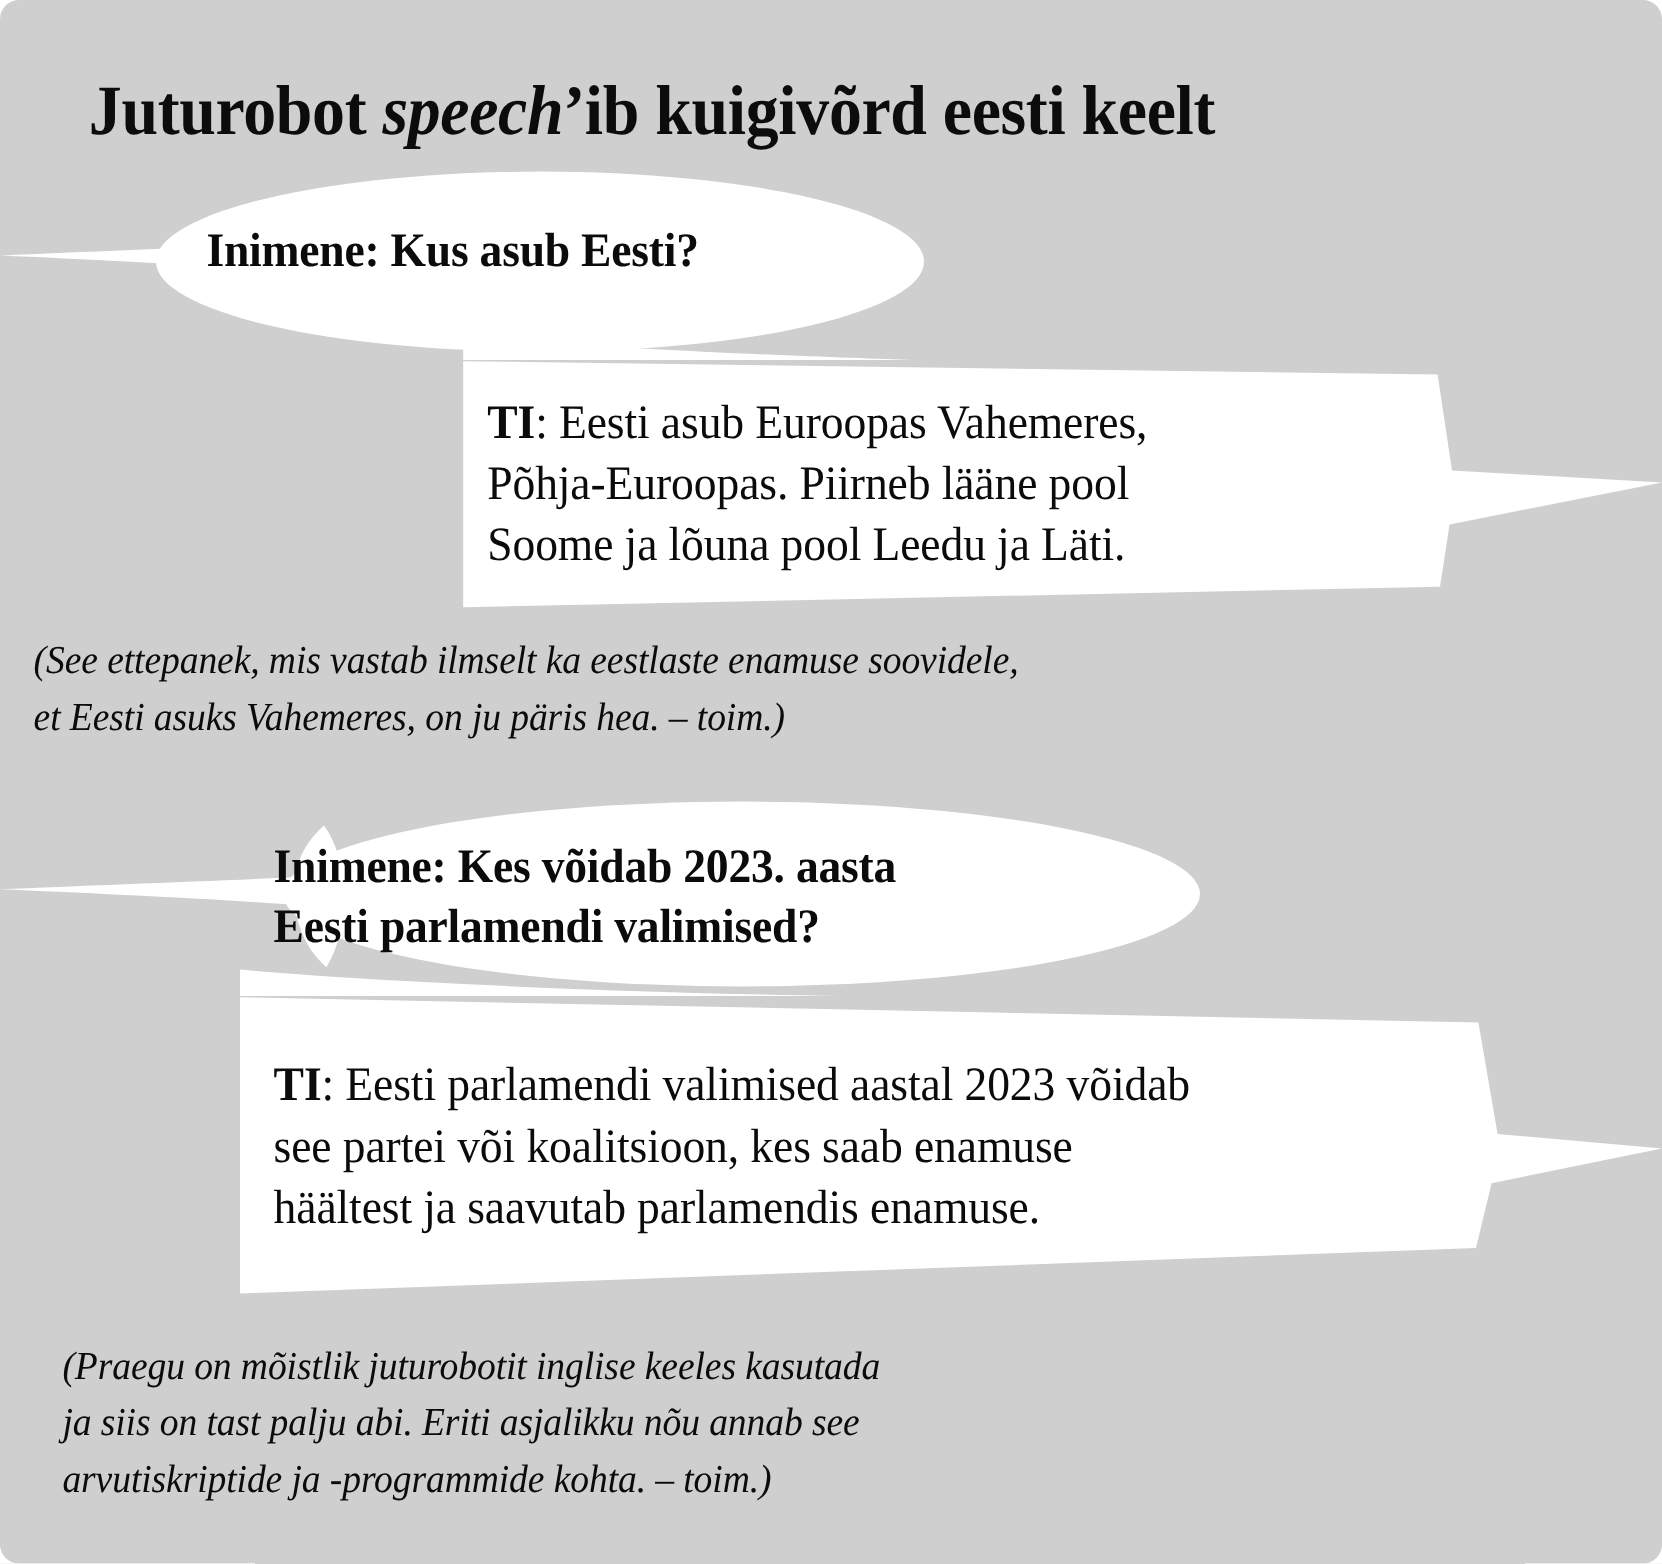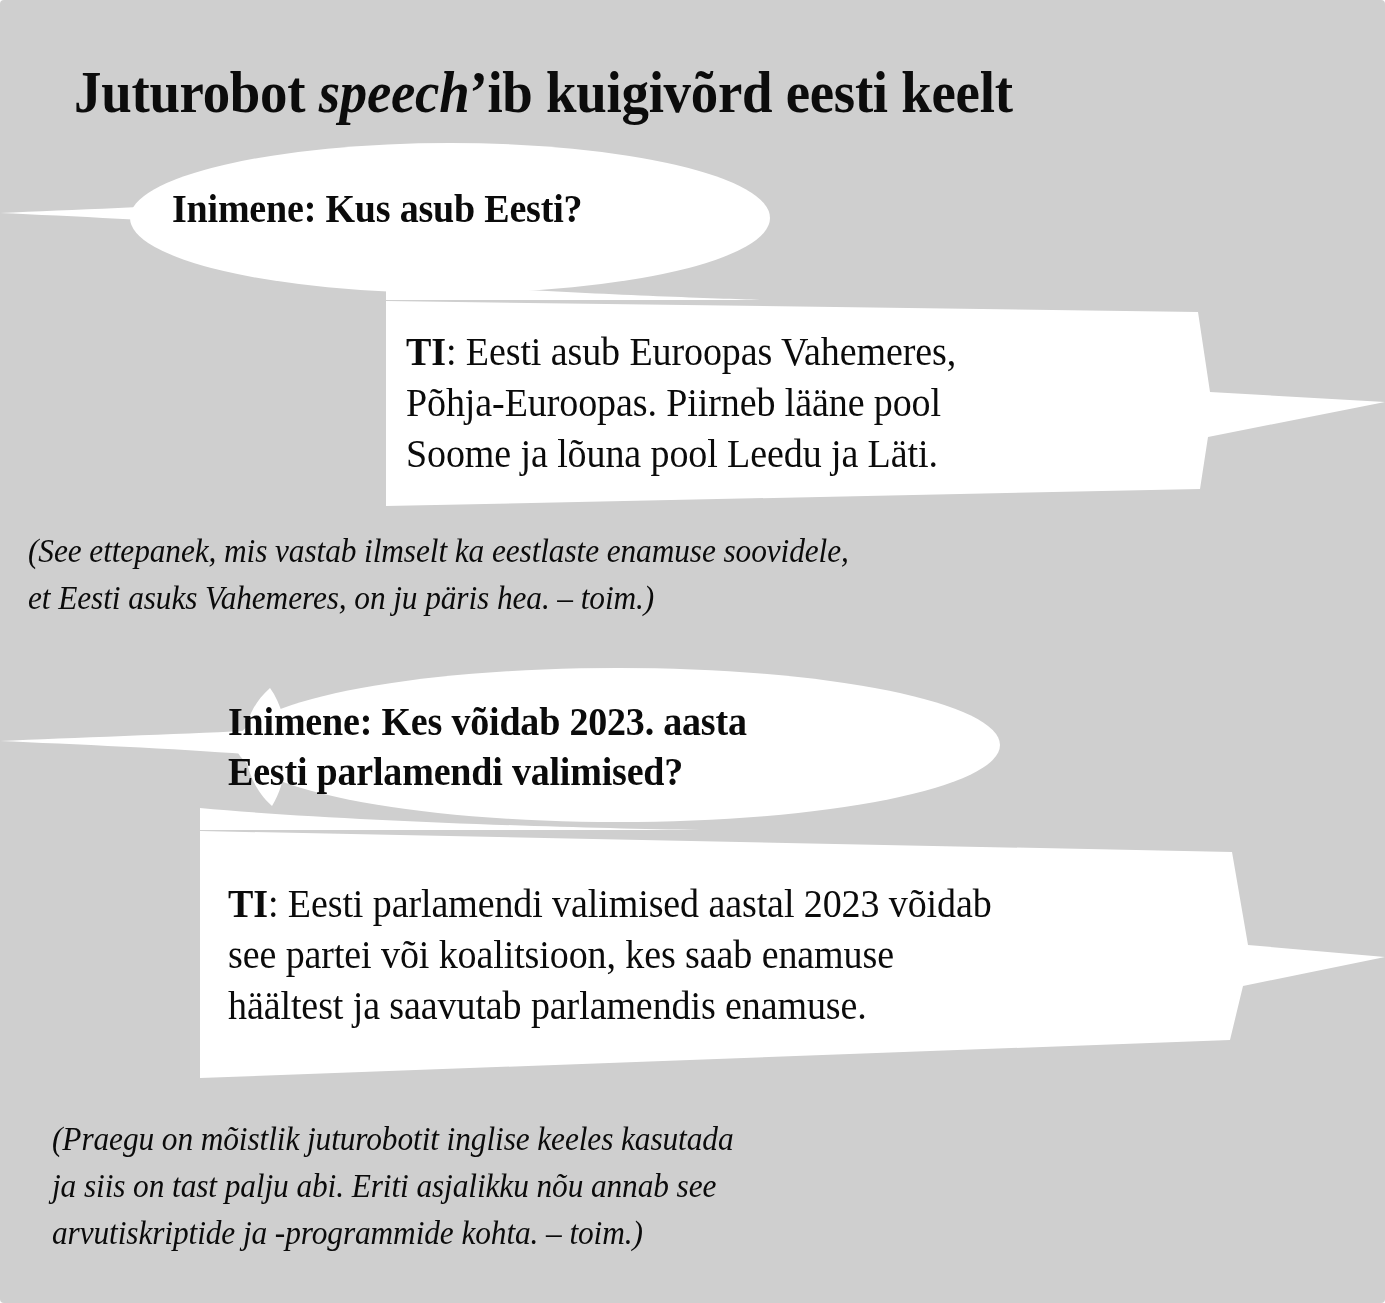--- a/index.html
+++ b/index.html
@@ -12,21 +12,21 @@
     height: 1303px;
     overflow: hidden;
     font-family: "Liberation Serif", "DejaVu Serif", serif;
   }
 
   #page {
     position: relative;
     width: 1385px;
     height: 1303px;
     background: #cfcfcf;
-    border-radius: 4px;
+    border-radius: 16px;
     overflow: hidden;
   }
 
   
   #bubble-layer {
     position: absolute;
     left: 0;
     top: 0;
     width: 1385px;
     height: 1303px;

